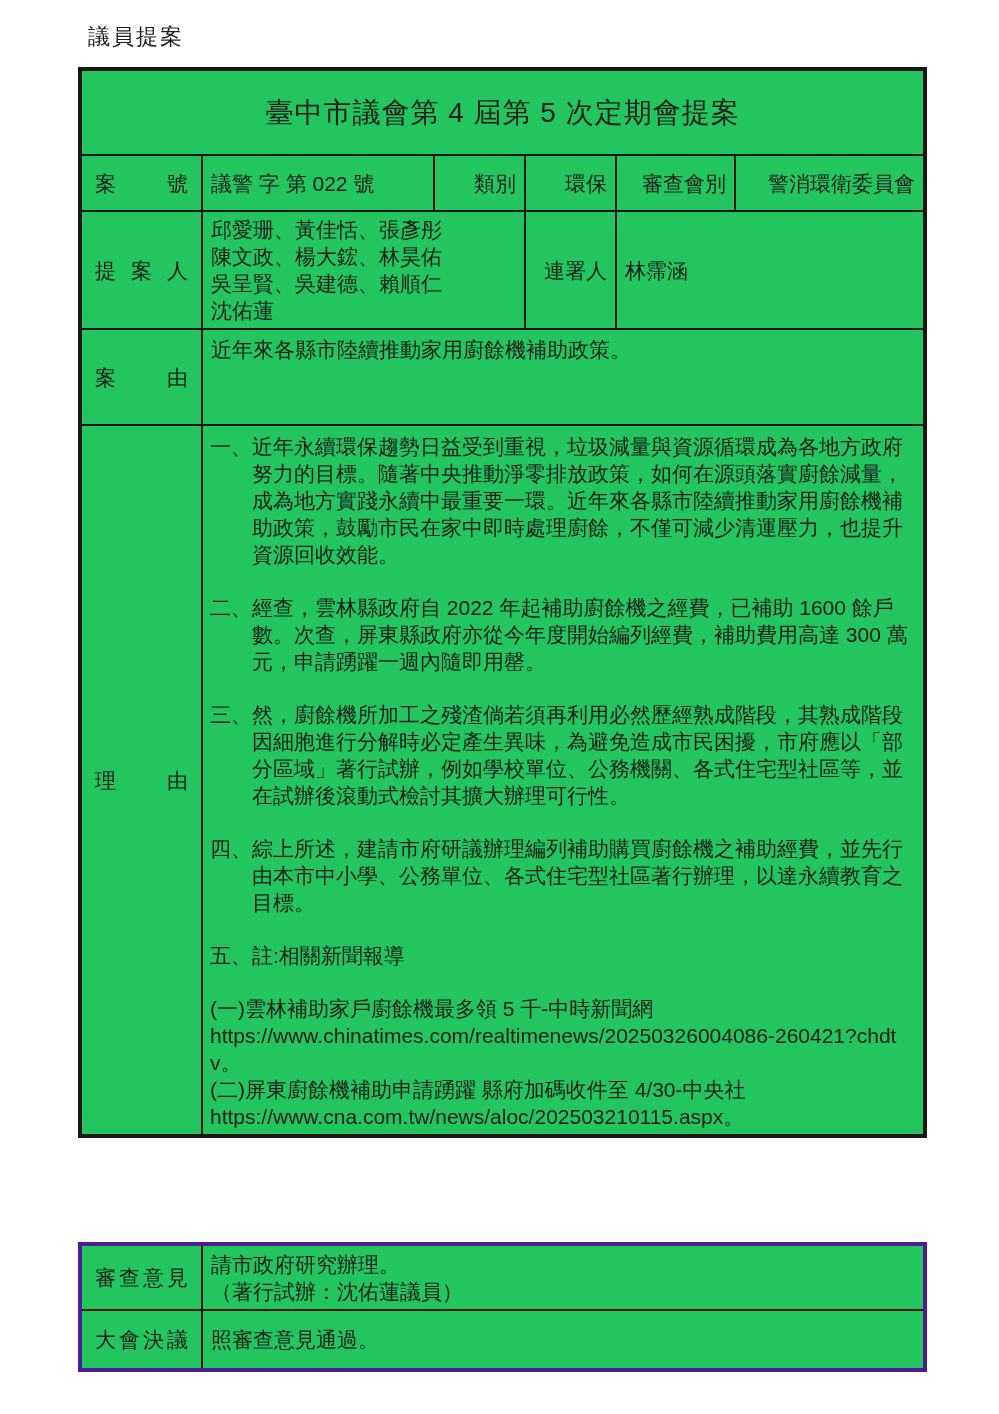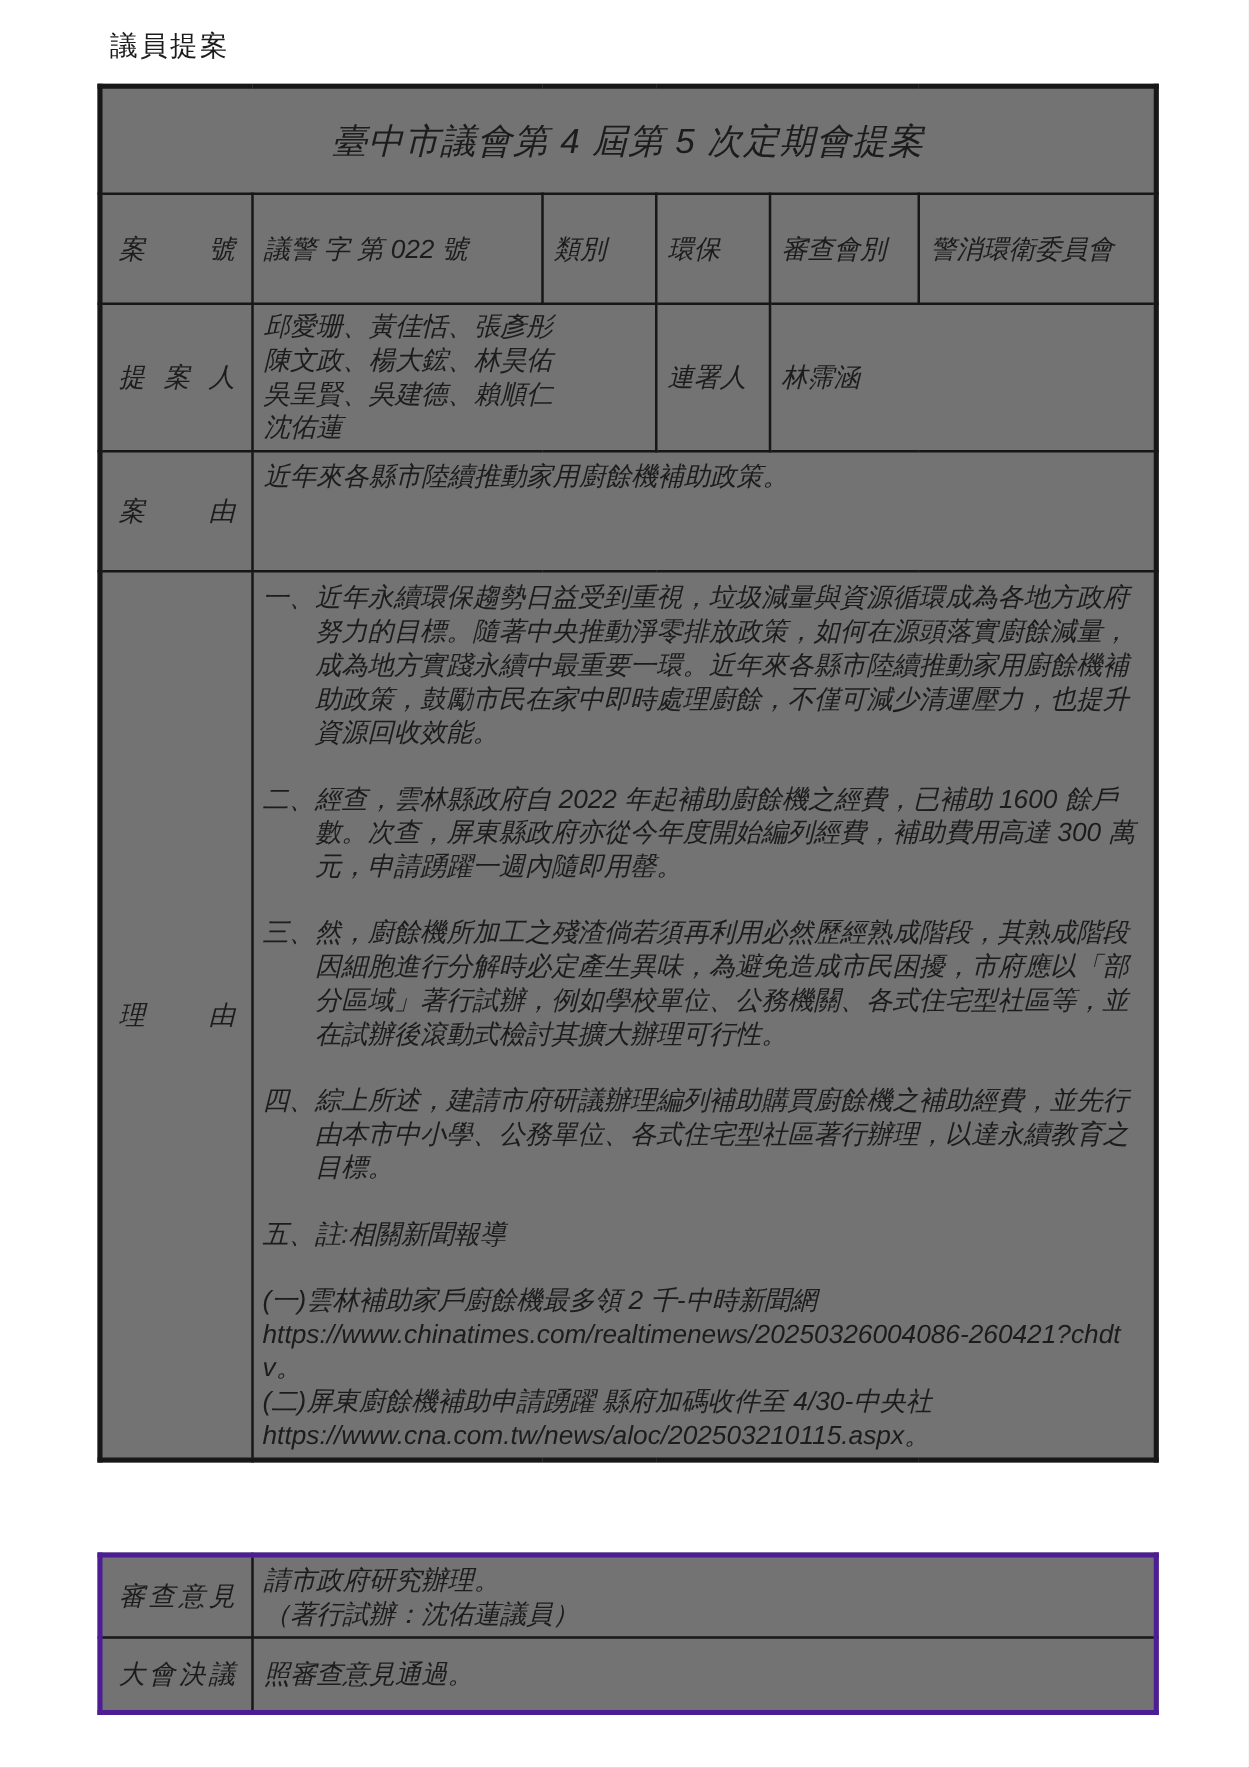--- a/index.html
+++ b/index.html
@@ -17,54 +17,53 @@
     top: 22px;
     font-size: 22px;
     letter-spacing: 2px;
   }
   table {
     position: absolute;
     left: 78px;
     border-collapse: collapse;
     table-layout: fixed;
     width: 845px;
-    background: #737373;
-    font-style: italic;
+    background: #22c55e;
   }
   .main-table { top: 67px; border: 4px solid #171717; }
   .review-table { top: 1242px; border: 4px solid #4c1d95; }
   td {
     border: 2px solid #171717;
     font-size: 21px;
     line-height: 27px;
     vertical-align: middle;
     padding: 4px 8px;
     overflow: hidden;
   }
   .r-title      { height: 86px; }
-  .r-case       { height: 88px; margin-top: 17px; }
+  .r-case       { height: 56px; margin-top: 17px; }
   .r-proposers  { height: 108px; }
   .r-subject    { height: 96px; }
   .r-reason     { height: 698px; }
   .r-method     { height: 58px; }
   .r-review     { height: 66px; }
   .r-resolution { height: 60px; }
 
   .title-cell {
     font-size: 28px;
     text-align: center;
     letter-spacing: 1px;
   }
   .lbl-cell { padding: 0 13px; }
   .jlbl {
     width: 100%;
     text-align: justify;
     text-align-last: justify;
   }
-  .center { text-align: left; }
+  .center { text-align: right; }
   .top { vertical-align: top; padding-top: 6px; }
   .names div { white-space: nowrap; }
 
   .reason-cell { padding: 7px 10px 4px 7px; margin-top: 40px; }
   .ritem {
     padding-left: 42px;
     text-indent: -42px;
     margin-bottom: 26px;
   }
   .refs { margin-top: 26px; }
@@ -121,21 +120,21 @@
       <td class="lbl-cell">
         <div class="jlbl">理由</div>
       </td>
       <td colspan="5" class="top reason-cell">
         <div class="ritem"><span>一、</span><span>近年永續環保趨勢日益受到重視，垃圾減量與資源循環成為各地方政府努力的目標。隨著中央推動淨零排放政策，如何在源頭落實廚餘減量，成為地方實踐永續中最重要一環。近年來各縣市陸續推動家用廚餘機補助政策，鼓勵市民在家中即時處理廚餘，不僅可減少清運壓力，也提升資源回收效能。</span></div>
         <div class="ritem"><span>二、</span><span>經查，雲林縣政府自 2022 年起補助廚餘機之經費，已補助 1600 餘戶數。次查，屏東縣政府亦從今年度開始編列經費，補助費用高達 300 萬元，申請踴躍一週內隨即用罄。</span></div>
         <div class="ritem"><span>三、</span><span>然，廚餘機所加工之殘渣倘若須再利用必然歷經熟成階段，其熟成階段因細胞進行分解時必定產生異味，為避免造成市民困擾，市府應以「部分區域」著行試辦，例如學校單位、公務機關、各式住宅型社區等，並在試辦後滾動式檢討其擴大辦理可行性。</span></div>
         <div class="ritem"><span>四、</span><span>綜上所述，建請市府研議辦理編列補助購買廚餘機之補助經費，並先行由本市中小學、公務單位、各式住宅型社區著行辦理，以達永續教育之目標。</span></div>
         <div class="ritem"><span>五、</span><span>註:相關新聞報導</span></div>
         <div class="refs">
-          <div class="ref-title">(一)雲林補助家戶廚餘機最多領 2 千-中時新聞網</div>
+          <div class="ref-title">(一)雲林補助家戶廚餘機最多領 5 千-中時新聞網</div>
           <div class="ref-url">https://www.chinatimes.com/realtimenews/20250326004086-260421?chdtv。</div>
           <div class="ref-title">(二)屏東廚餘機補助申請踴躍 縣府加碼收件至 4/30-中央社</div>
           <div class="ref-url">https://www.cna.com.tw/news/aloc/202503210115.aspx。</div>
         </div>
       </td>
     </tr>
   </tbody>
 </table>
 
 <table class="review-table">

